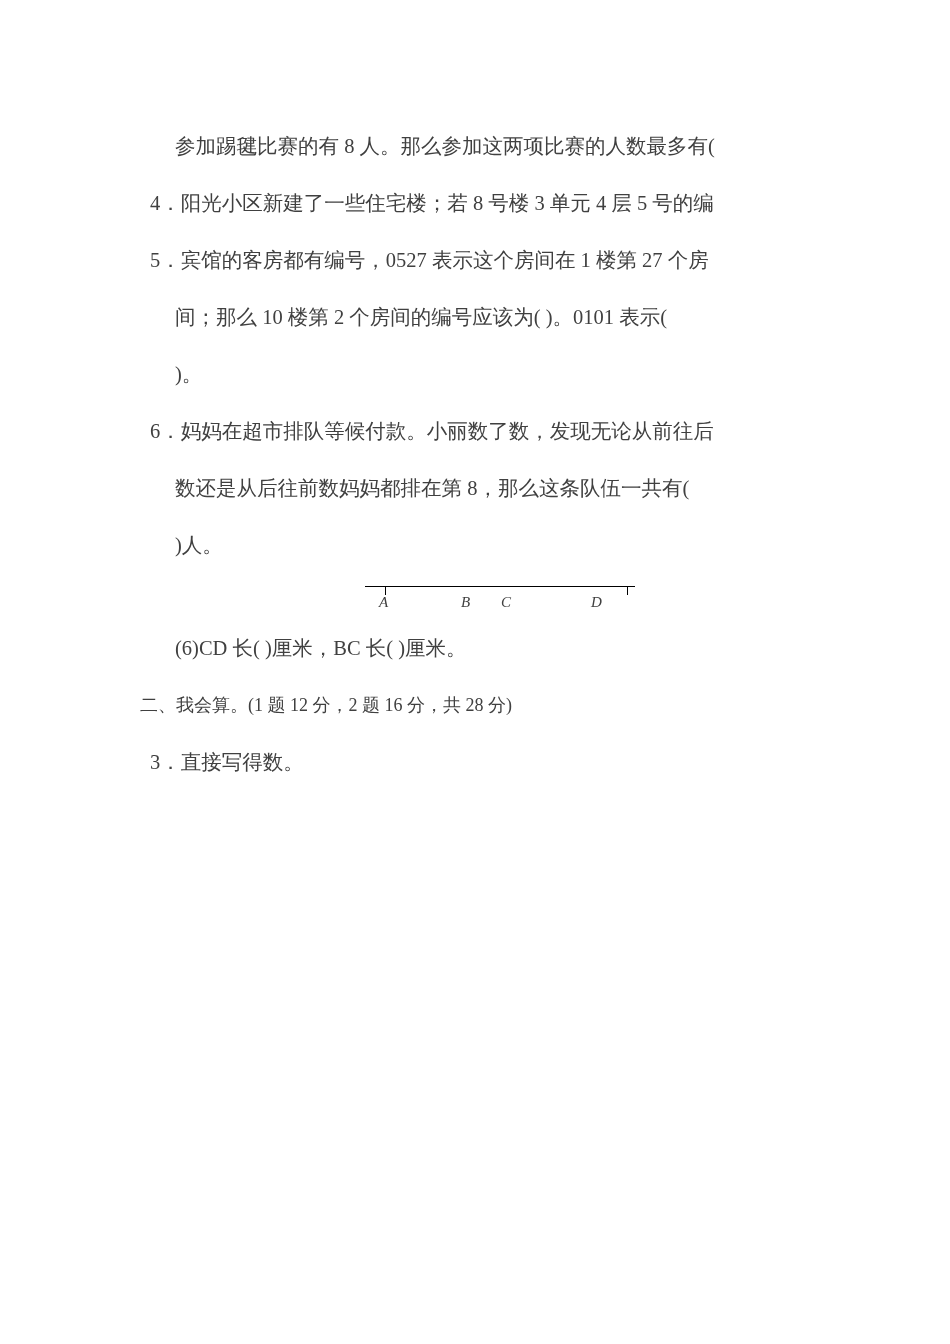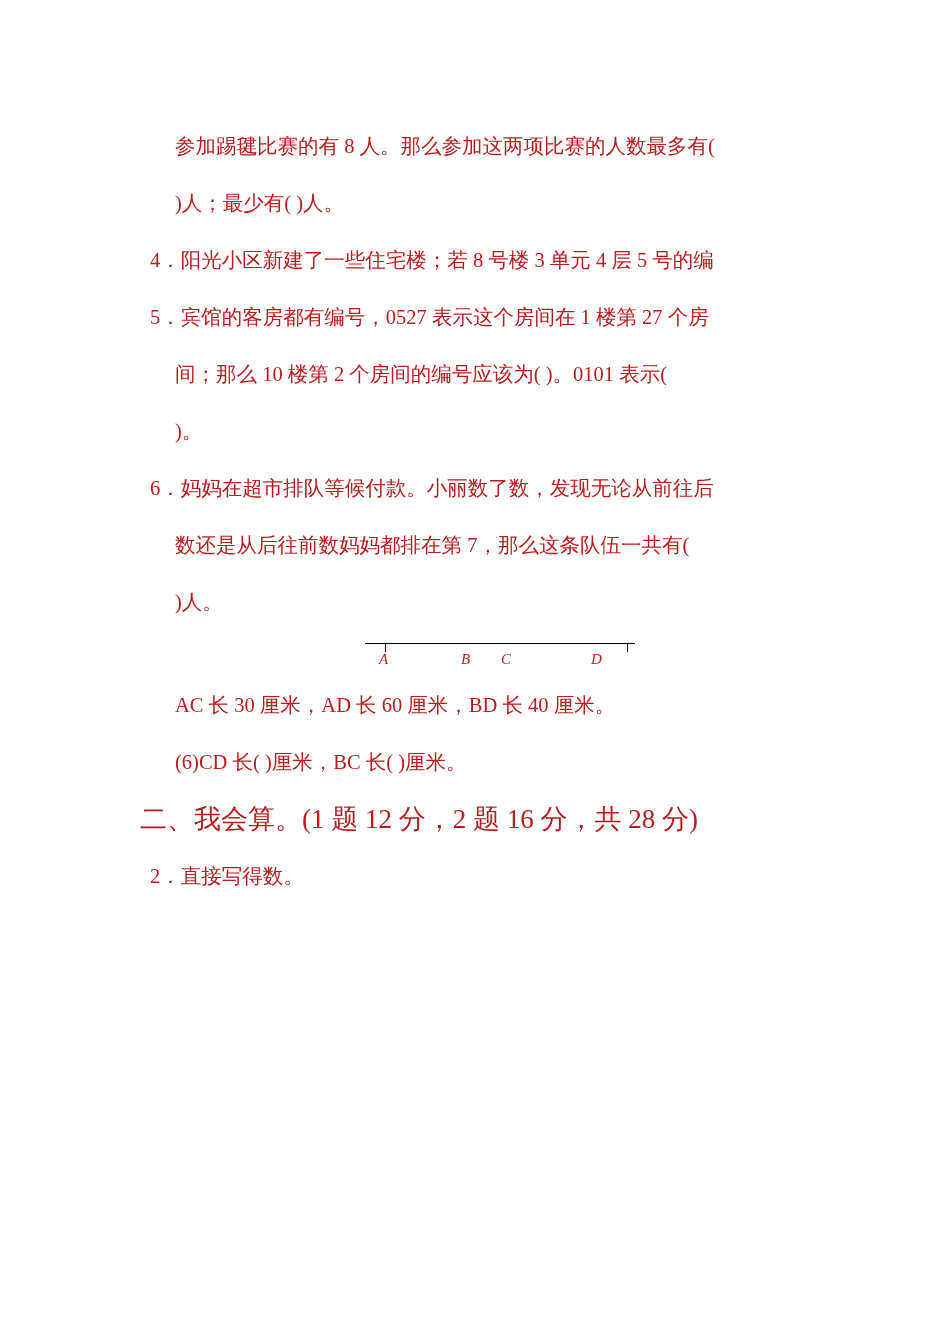--- a/index.html
+++ b/index.html
@@ -6,21 +6,21 @@
     margin: 0;
     padding: 0;
     background: #ffffff;
   }
   .page {
     position: relative;
     width: 950px;
     height: 1344px;
     background: #ffffff;
     font-family: "Liberation Serif", serif;
-    color: #b91c1c;
+    color: #404040;
     box-sizing: border-box;
     overflow: hidden;
   }
   .content {
     position: absolute;
     left: 140px;
     top: 118px;
     width: 700px;
   }
   .line {
@@ -29,21 +29,21 @@
     white-space: nowrap;
   }
   .indent-cont {
     padding-left: 35px;
   }
   .indent-item {
     padding-left: 10px;
     font-family: Liberation Serif, serif;
   }
   .section-head {
-    font-size: 27px;
+    font-size: 18px;
     line-height: 57px;
     white-space: nowrap;
   }
   .figure {
     position: relative;
     height: 46px;
     margin-left: 225px;
     width: 270px;
   }
   .figure .axis {
@@ -72,45 +72,43 @@
     line-height: normal;
   }
 </style>
 </head>
 <body>
 
 <div class="page">
   <div class="content">
 
     <div class="line indent-cont">参加踢毽比赛的有 8 人。那么参加这两项比赛的人数最多有(</div>
-    <div class="line indent-cont">)人；最少有(        )人。</div>
 
     <div class="line indent-item">4．阳光小区新建了一些住宅楼；若 8 号楼 3 单元 4 层 5 号的编</div>
 
     <div class="line indent-item">5．宾馆的客房都有编号，0527 表示这个房间在 1 楼第 27 个房</div>
     <div class="line indent-cont">间；那么 10 楼第 2 个房间的编号应该为(        )。0101 表示(</div>
     <div class="line indent-cont">)。</div>
 
     <div class="line indent-item">6．妈妈在超市排队等候付款。小丽数了数，发现无论从前往后</div>
-    <div class="line indent-cont">数还是从后往前数妈妈都排在第 7，那么这条队伍一共有(</div>
+    <div class="line indent-cont">数还是从后往前数妈妈都排在第 8，那么这条队伍一共有(</div>
     <div class="line indent-cont">)人。</div>
 
 
     <div class="fig-wrap">
       <div class="figure">
         <div class="axis"></div>
         <div class="tick" style="left:20px;"></div>
         <div class="tick" style="left:262px;"></div>
         <div class="lbl" style="left:14px;">A</div>
         <div class="lbl" style="left:96px;">B</div>
         <div class="lbl" style="left:136px;">C</div>
         <div class="lbl" style="left:226px;">D</div>
       </div>
     </div>
 
-    <div class="line indent-cont">AC 长 30 厘米，AD 长 60 厘米，BD 长 40 厘米。</div>
     <div class="line indent-cont">(6)CD 长(        )厘米，BC 长(        )厘米。</div>
 
     <div class="section-head" style="padding-left:0;">二、我会算。(1 题 12 分，2 题 16 分，共 28 分)</div>
-    <div class="line indent-item">2．直接写得数。</div>
+    <div class="line indent-item">3．直接写得数。</div>
 
   </div>
 </div>
 
 </body></html>

